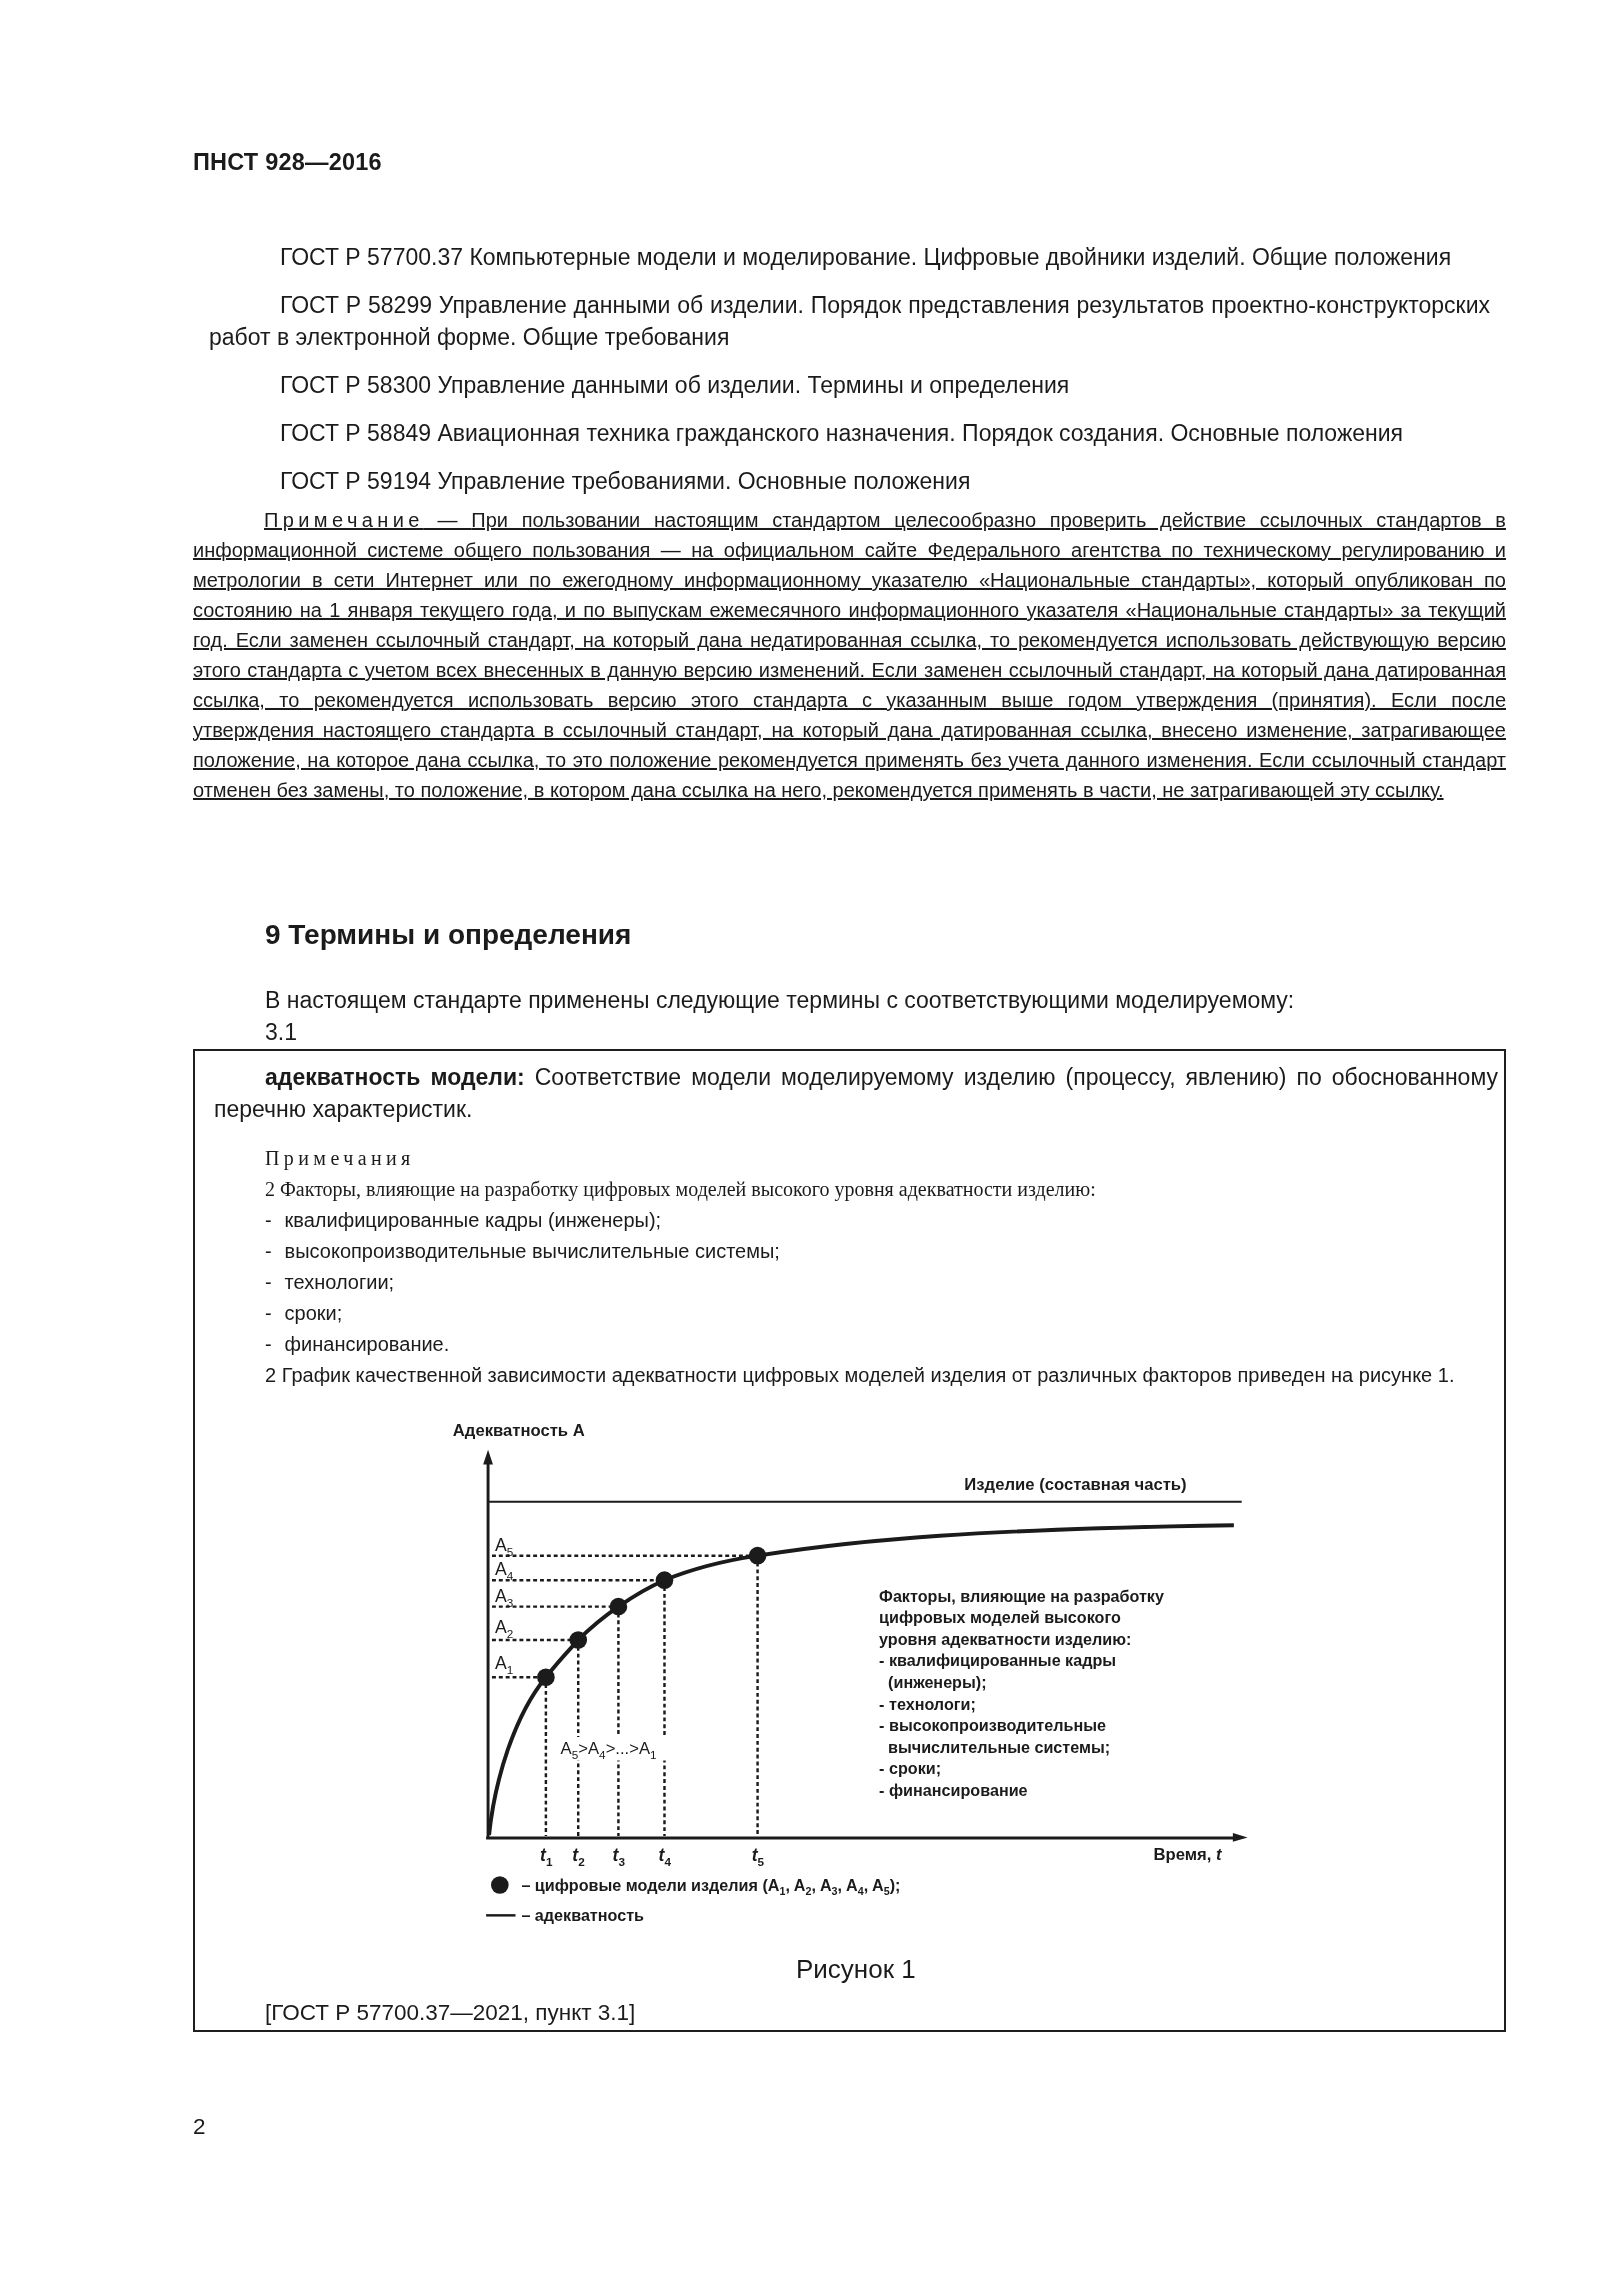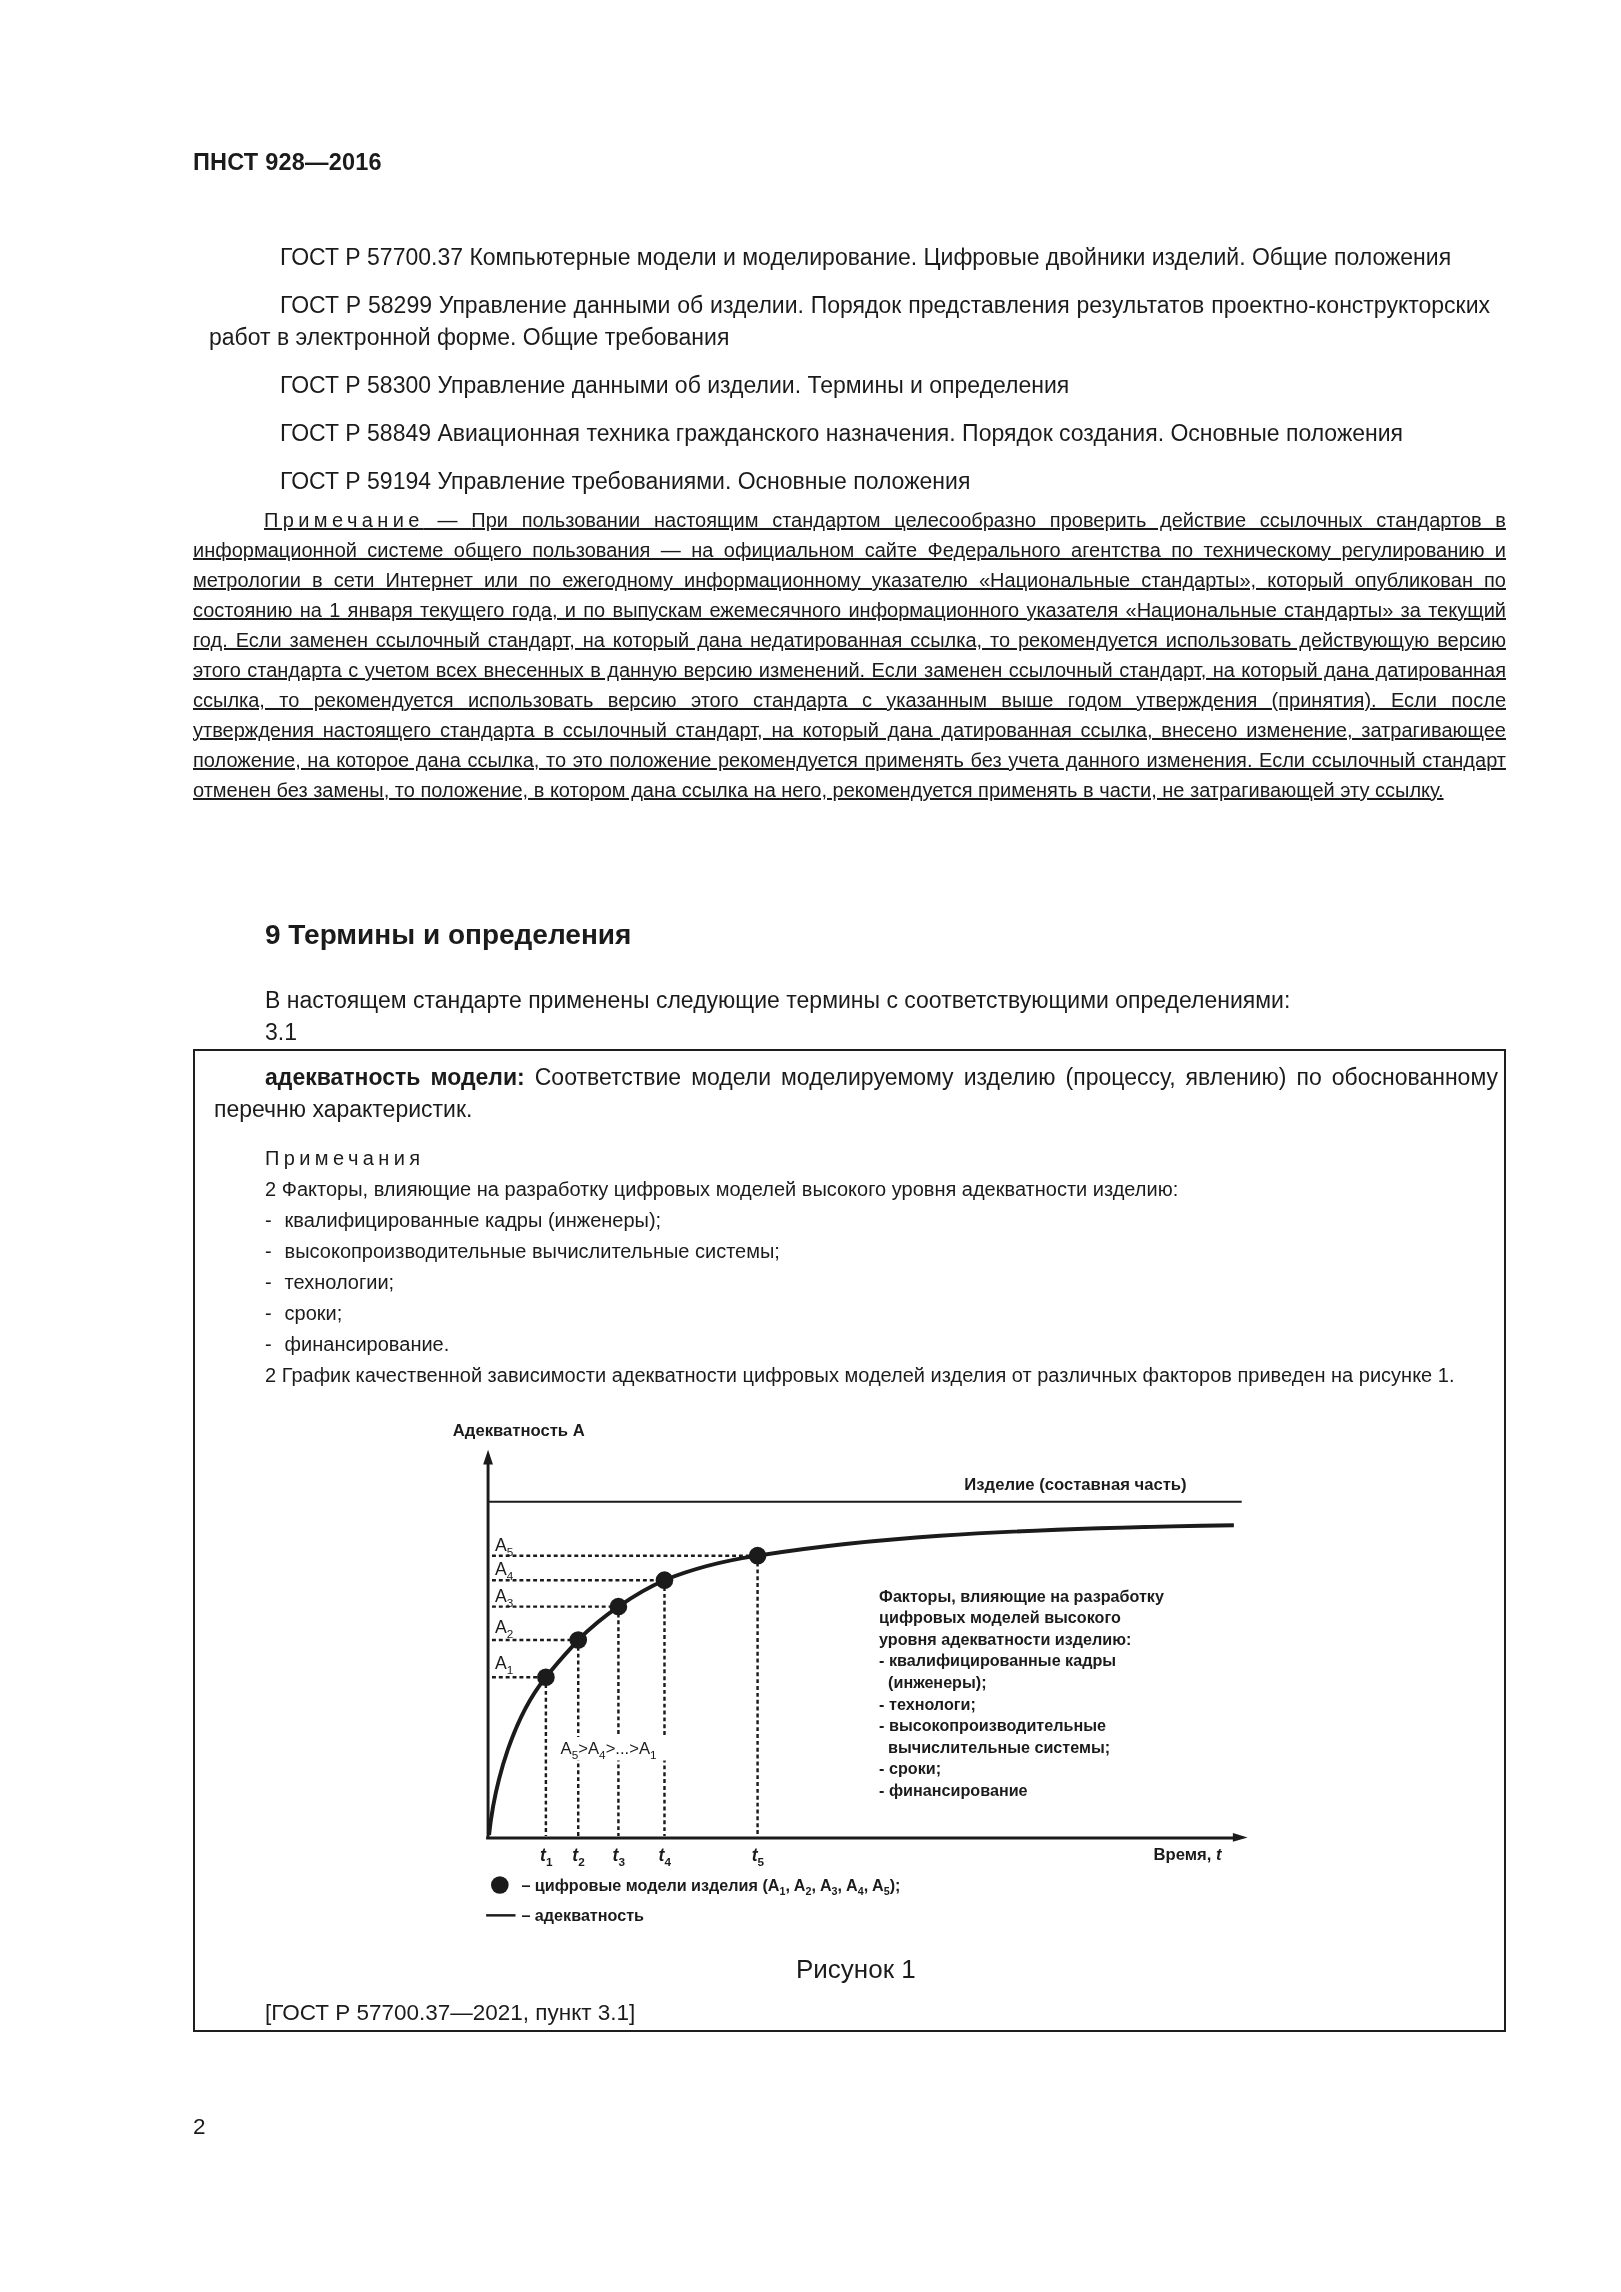--- a/index.html
+++ b/index.html
@@ -19,21 +19,21 @@
     .section-title { left: 265px; top: 919px; font-size: 28px; font-weight: bold; }
     .intro { left: 265px; top: 984px; font-size: 23px; line-height: 32px; }
     .term-box {
       left: 193px; top: 1049px; width: 1309px; height: 979px;
       border: 2.9px solid #1e1e1e; box-sizing: content-box;
     }
     .term-def { left: 214px; top: 1061px; width: 1284px; font-size: 23px; line-height: 32px; }
     .term-def p { margin: 0; text-indent: 51px; text-align: justify; }
     .term-name { font-weight: bold; }
     .notes2 { left: 214px; top: 1143px; width: 1284px; font-size: 20px; line-height: 31px; }
-    .notes2 .ind { padding-left: 51px; }
+    .notes2 .ind { padding-left: 51px; font-family: Liberation Serif, serif; }
     .notes2 .li { padding-left: 51px; }
     .notes2 .li .dash { display: inline-block; width: 19.6px; }
     .notes2 p.wrap { margin: 0; text-indent: 51px; text-align: justify; }
     .notes2 div { white-space: nowrap; }
     .chart { left: 0; top: 0; }
     .chart text { font-family: "Liberation Sans", "DejaVu Sans", sans-serif; fill: #1b1b1b; }
     .caption { left: 796px; top: 1954px; font-size: 26px; }
     .source { left: 265px; top: 2000px; font-size: 22.5px; }
     .page-num { left: 193px; top: 2114px; font-size: 22.5px; }
   </style>
@@ -49,21 +49,21 @@
   <p>ГОСТ Р 58849 Авиационная техника гражданского назначения. Порядок создания. Основные положения</p>
   <p>ГОСТ Р 59194 Управление требованиями. Основные положения</p>
 </div>
 
 <div class="abs note">
   <p><span class="spaced">Примечание</span><span> — </span><span>При пользовании настоящим стандартом целесообразно проверить действие ссылочных стандартов в информационной системе общего пользования — на официальном сайте Федерального агентства по техническому регулированию и метрологии в сети Интернет или по ежегодному информационному указателю «Национальные стандарты», который опубликован по состоянию на 1 января текущего года, и по выпускам ежемесячного информационного указателя «Национальные стандарты» за текущий год. Если заменен ссылочный стандарт, на который дана недатированная ссылка, то рекомендуется использовать действующую версию этого стандарта с учетом всех внесенных в данную версию изменений. Если заменен ссылочный стандарт, на который дана датированная ссылка, то рекомендуется использовать версию этого стандарта с указанным выше годом утверждения (принятия). Если после утверждения настоящего стандарта в ссылочный стандарт, на который дана датированная ссылка, внесено изменение, затрагивающее положение, на которое дана ссылка, то это положение рекомендуется применять без учета данного изменения. Если ссылочный стандарт отменен без замены, то положение, в котором дана ссылка на него, рекомендуется применять в части, не затрагивающей эту ссылку.</span></p>
 </div>
 
 <div class="abs section-title">9 Термины и определения</div>
 <div class="abs intro">
-  <div>В настоящем стандарте применены следующие термины с соответствующими определениями:</div>
+  <div>В настоящем стандарте применены следующие термины с соответствующими моделируемому:</div>
   <div>3.1</div>
 </div>
 
 <div class="abs term-box"></div>
 
 <div class="abs term-def">
   <p><span class="term-name">адекватность модели:</span><span> Соответствие модели моделируемому изделию (процессу, явлению) по обоснованному перечню характеристик.</span></p>
 </div>
 
 <div class="abs notes2">

